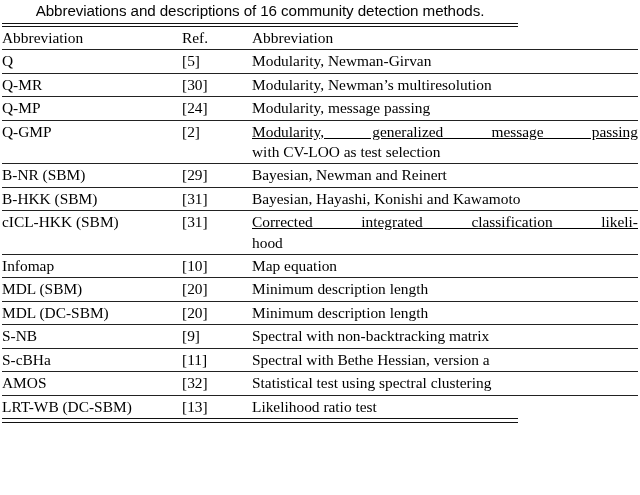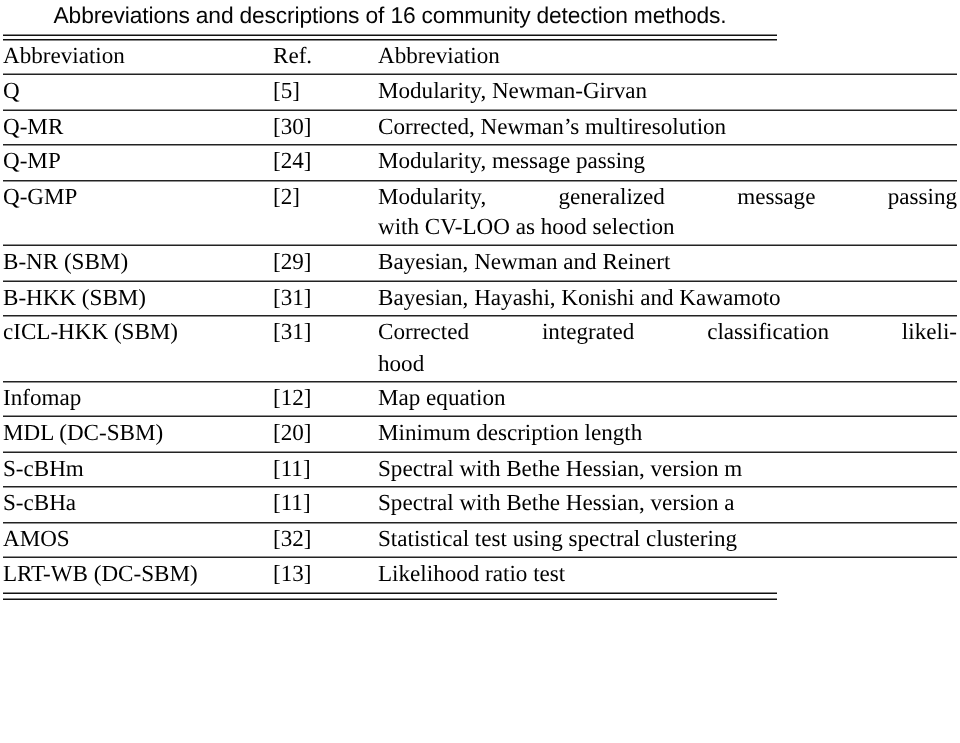--- a/index.html
+++ b/index.html
@@ -84,20 +84,21 @@
   .justify {
     text-align: justify;
     text-align-last: left;
     hyphens: none;
   }
   .justify .ln1 {
     display: block;
     text-align: justify;
     text-align-last: justify;
     white-space: normal;
+    text-decoration: underline;
   }
   .justify .ln2 {
     display: block;
     text-align: left;
   }
   .desc-single { white-space: nowrap; }
 </style>
 </head>
 <body>
 
@@ -125,33 +126,33 @@
       </thead>
       <tbody id="tbody">
           <tr class="row">
             <td class="cell-abbr">Q</td>
             <td class="cell-ref">[5]</td>
             <td class="cell-desc desc-single">Modularity, Newman-Girvan</td>
           </tr>
           <tr class="row">
             <td class="cell-abbr">Q-MR</td>
             <td class="cell-ref">[30]</td>
-            <td class="cell-desc desc-single">Corrected, Newman’s multiresolution</td>
+            <td class="cell-desc desc-single">Modularity, Newman’s multiresolution</td>
           </tr>
           <tr class="row">
             <td class="cell-abbr">Q-MP</td>
             <td class="cell-ref">[24]</td>
             <td class="cell-desc desc-single">Modularity, message passing</td>
           </tr>
           <tr class="row">
             <td class="cell-abbr">Q-GMP</td>
             <td class="cell-ref">[2]</td>
             <td class="cell-desc justify">
               <span class="ln1">Modularity, generalized message passing</span>
-              <span class="ln2">with CV-LOO as hood selection</span>
+              <span class="ln2">with CV-LOO as test selection</span>
             </td>
           </tr>
           <tr class="row">
             <td class="cell-abbr">B-NR (SBM)</td>
             <td class="cell-ref">[29]</td>
             <td class="cell-desc desc-single">Bayesian, Newman and Reinert</td>
           </tr>
           <tr class="row">
             <td class="cell-abbr">B-HKK (SBM)</td>
             <td class="cell-ref">[31]</td>
@@ -160,32 +161,37 @@
           <tr class="row">
             <td class="cell-abbr">cICL-HKK (SBM)</td>
             <td class="cell-ref">[31]</td>
             <td class="cell-desc justify">
               <span class="ln1">Corrected integrated classification likeli-</span>
               <span class="ln2">hood</span>
             </td>
           </tr>
           <tr class="row">
             <td class="cell-abbr">Infomap</td>
-            <td class="cell-ref">[12]</td>
+            <td class="cell-ref">[10]</td>
             <td class="cell-desc desc-single">Map equation</td>
+          </tr>
+          <tr class="row">
+            <td class="cell-abbr">MDL (SBM)</td>
+            <td class="cell-ref">[20]</td>
+            <td class="cell-desc desc-single">Minimum description length</td>
           </tr>
           <tr class="row">
             <td class="cell-abbr">MDL (DC-SBM)</td>
             <td class="cell-ref">[20]</td>
             <td class="cell-desc desc-single">Minimum description length</td>
           </tr>
           <tr class="row">
-            <td class="cell-abbr">S-cBHm</td>
-            <td class="cell-ref">[11]</td>
-            <td class="cell-desc desc-single">Spectral with Bethe Hessian, version m</td>
+            <td class="cell-abbr">S-NB</td>
+            <td class="cell-ref">[9]</td>
+            <td class="cell-desc desc-single">Spectral with non-backtracking matrix</td>
           </tr>
           <tr class="row">
             <td class="cell-abbr">S-cBHa</td>
             <td class="cell-ref">[11]</td>
             <td class="cell-desc desc-single">Spectral with Bethe Hessian, version a</td>
           </tr>
           <tr class="row">
             <td class="cell-abbr">AMOS</td>
             <td class="cell-ref">[32]</td>
             <td class="cell-desc desc-single">Statistical test using spectral clustering</td>

